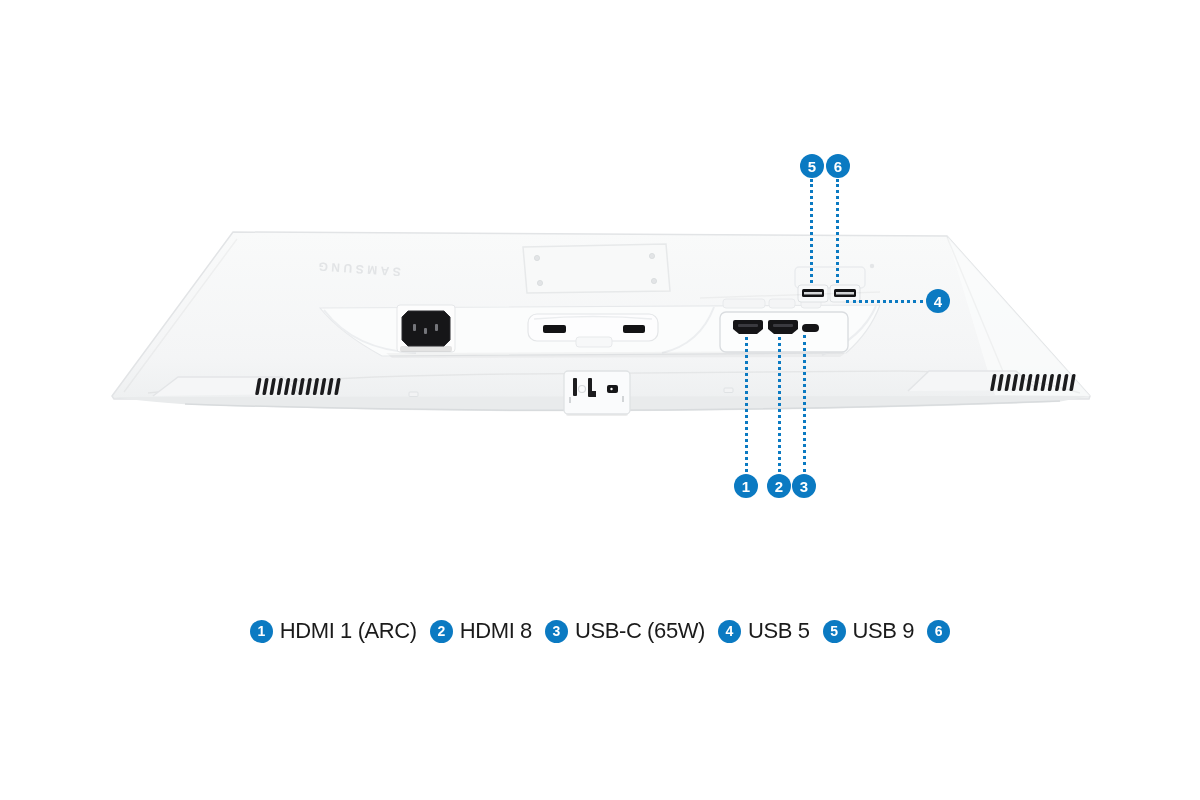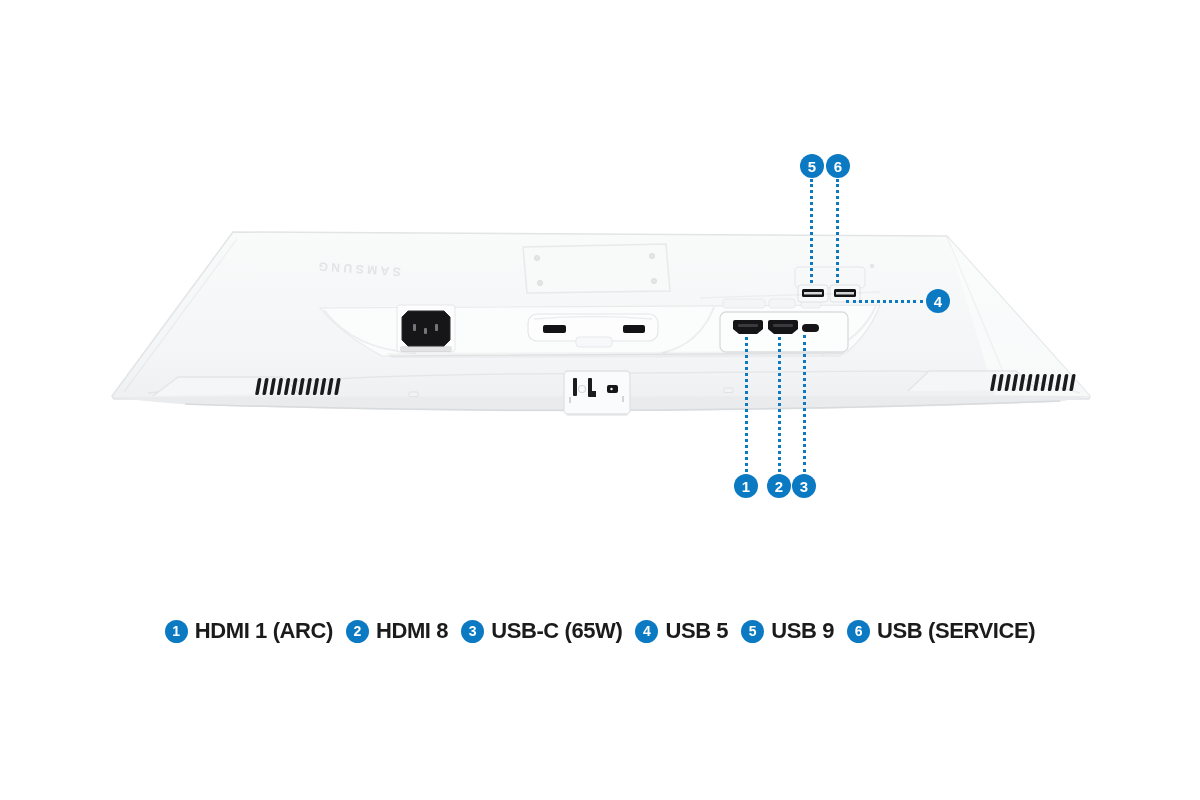--- a/index.html
+++ b/index.html
@@ -23,21 +23,21 @@
     position:absolute;left:0;right:0;top:618px;
     display:flex;justify-content:center;align-items:center;gap:13px;
   }
   .legend-item{display:flex;align-items:center;gap:7px;}
   .legend-badge{
     width:23px;height:23px;border-radius:50%;background:#0b7ac2;color:#fff;
     font-size:14px;font-weight:bold;display:flex;align-items:center;justify-content:center;
     flex:0 0 auto;line-height:1;
   }
   .legend-label{
-    font-size:22px;font-weight:bold;color:#1b1b1b;letter-spacing:-0.4px;white-space:nowrap;
+    font-size:22px;font-weight:normal;color:#1b1b1b;letter-spacing:-0.4px;white-space:nowrap;
   }
 </style>
 </head>
 <body>
 
 <div class="canvas">
 
   <svg class="illus" width="1200" height="800" viewBox="0 0 1200 800">
     <defs>
       <linearGradient id="bodyGrad" x1="0" y1="0" x2="0" y2="1">
@@ -228,17 +228,16 @@
     <div class="legend-item">
       <span class="legend-badge">4</span>
       <span class="legend-label">USB 5</span>
     </div>
     <div class="legend-item">
       <span class="legend-badge">5</span>
       <span class="legend-label">USB 9</span>
     </div>
     <div class="legend-item">
       <span class="legend-badge">6</span>
-      <span class="legend-label">USB (SERVICE)</span>
     </div>
   </div>
 
 </div>
 
 </body></html>

